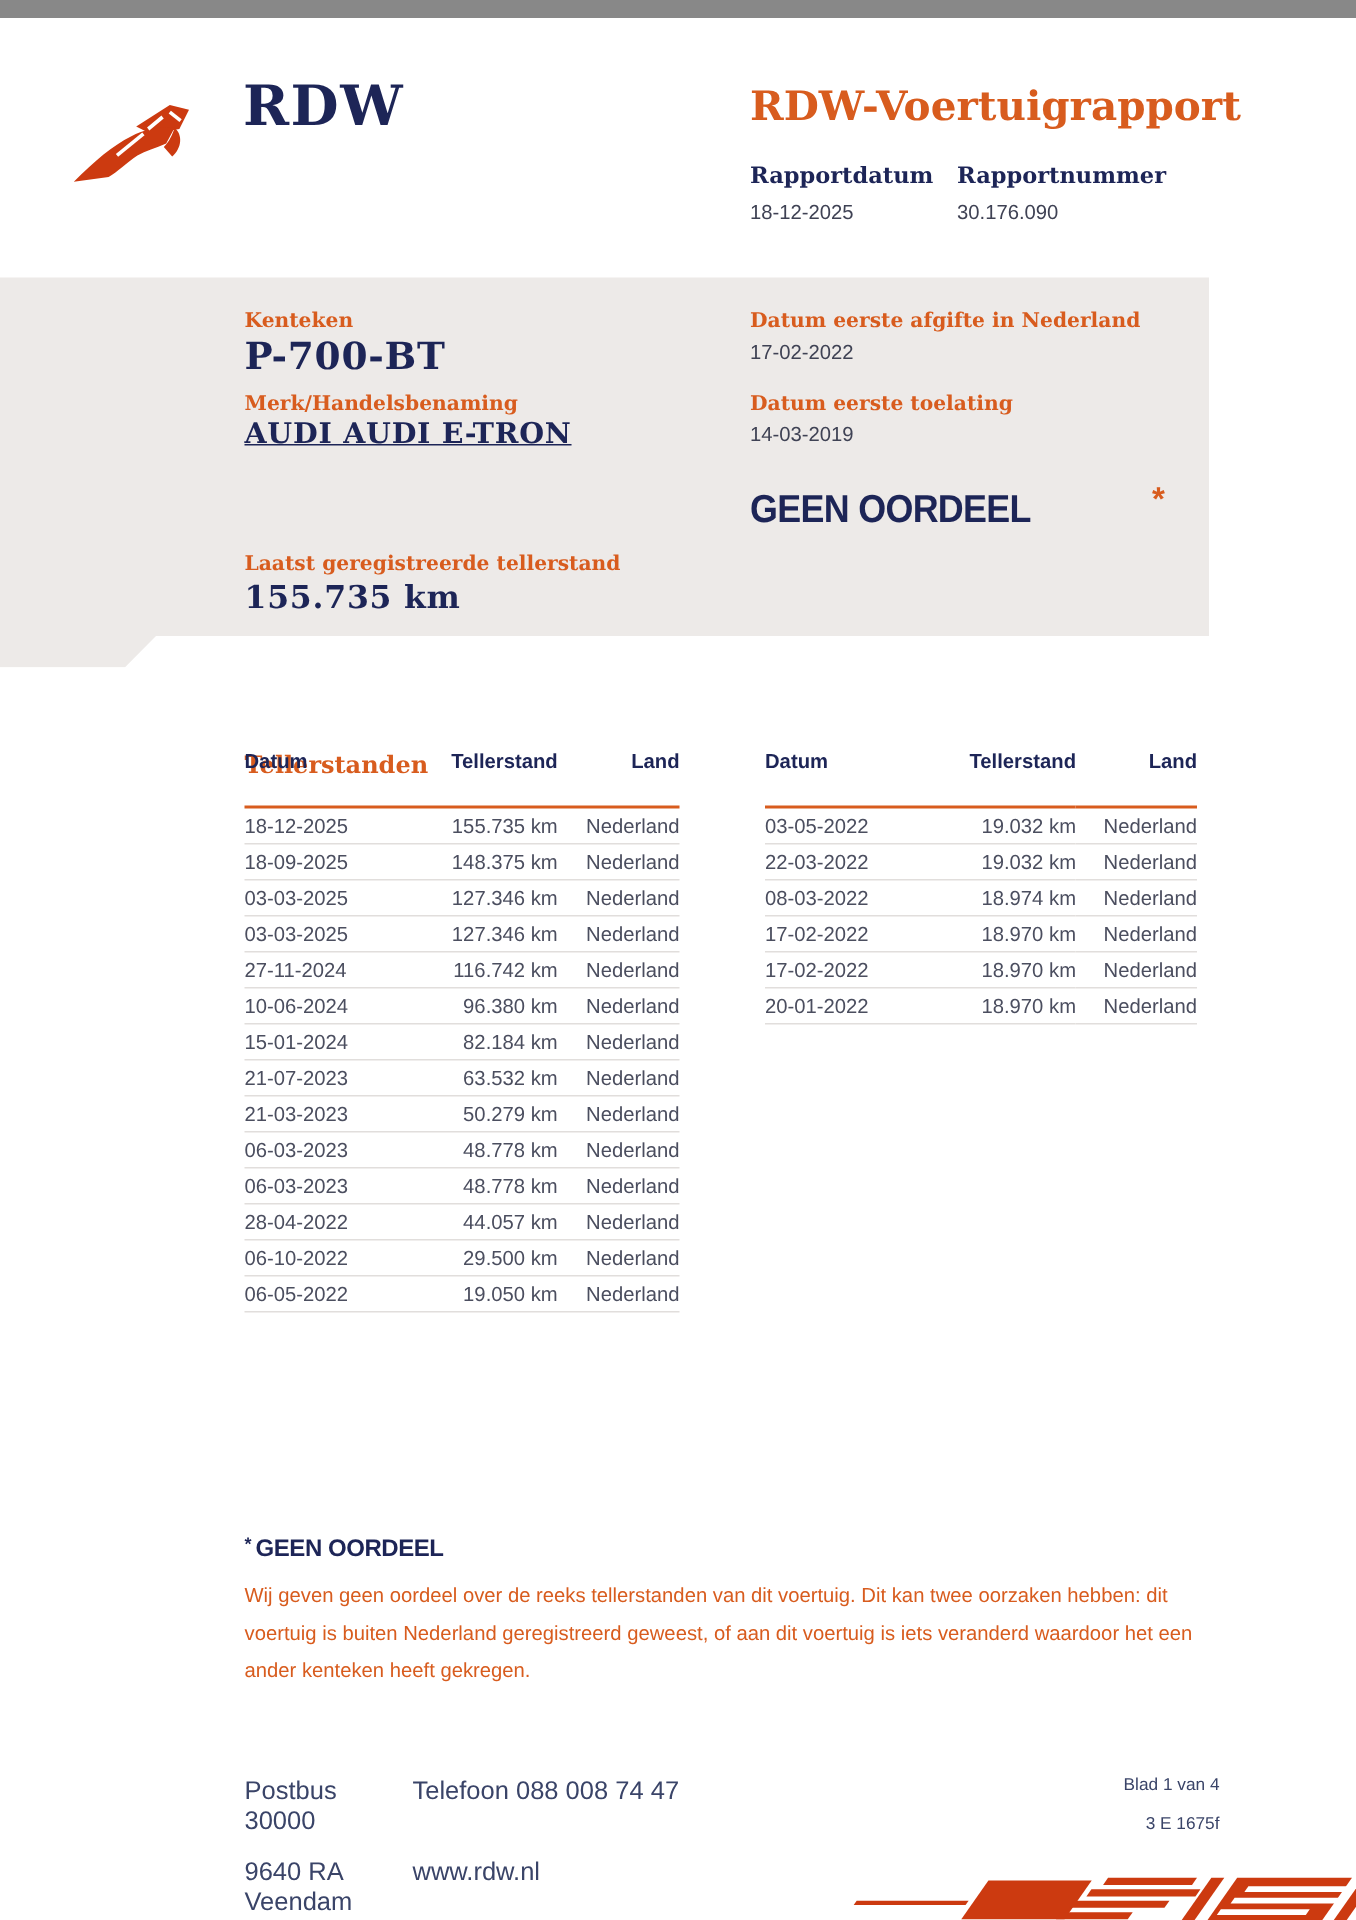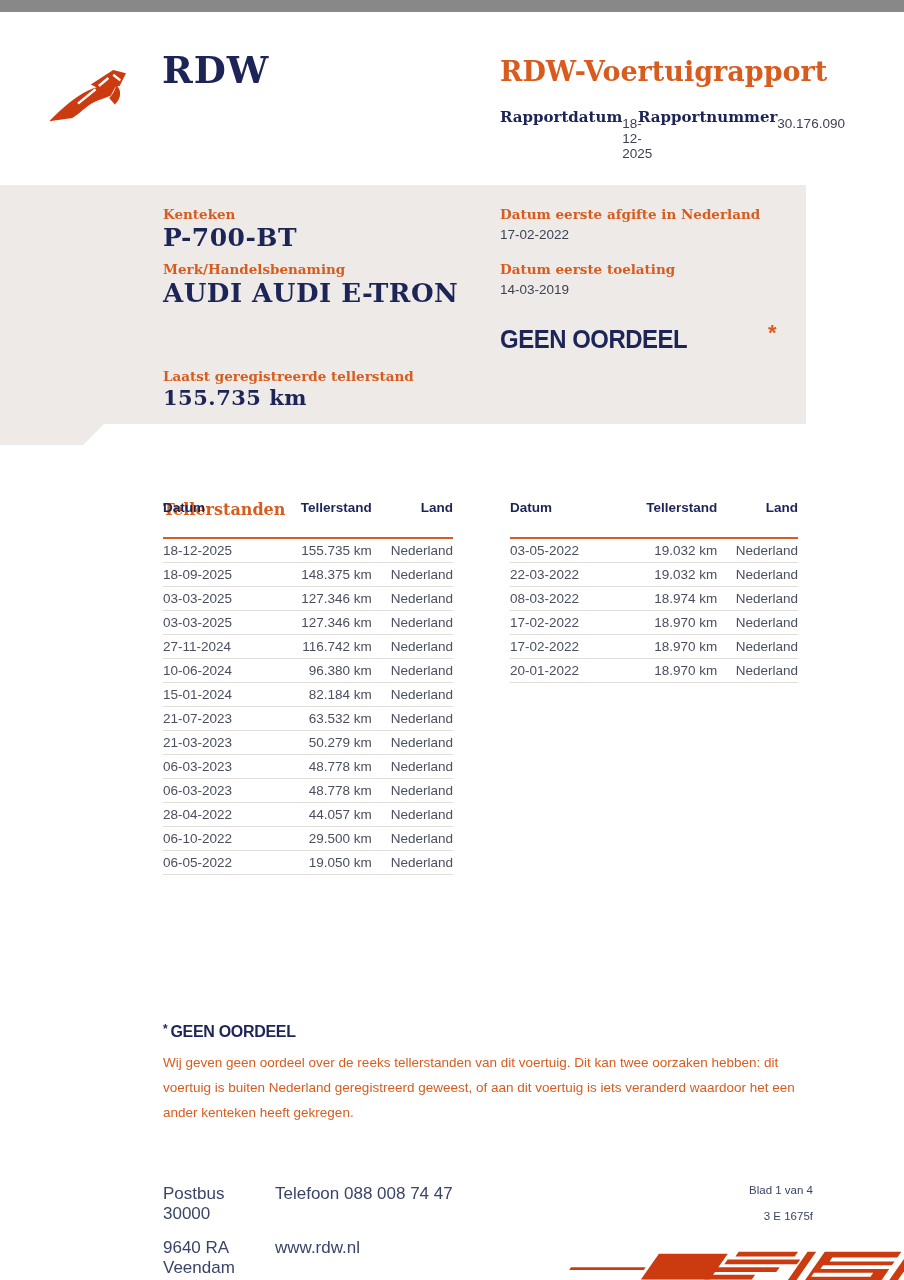--- a/index.html
+++ b/index.html
@@ -21,21 +21,21 @@
     font-family:"Liberation Sans",sans-serif;
     margin:12px auto;
   }
   .slab{font-family:"DejaVu Serif",serif;}
 
   
   .logo-mark{position:absolute;left:40px;top:50px;width:108px;height:64px;}
   .logo-text{position:absolute;left:162px;top:36px;font-size:37px;font-weight:600;color:var(--navy);letter-spacing:1px;}
   .doc-title{position:absolute;left:500px;top:44px;font-size:27px;font-weight:600;color:var(--orange);}
   .report-meta{position:absolute;left:500px;top:96px;display:flex;gap:26px;}
-  .report-meta .col{display:flex;flex-direction:row;}
+  .report-meta .col{display:flex;flex-direction:column;}
   .meta-label{font-size:15px;font-weight:700;color:var(--navy);}
   .meta-value{margin-top:8px;font-size:13.5px;color:#3F4254;font-family:"Liberation Sans",sans-serif;}
   .report-meta .col:first-child{width:112px;}
 
   
   .summary-box{position:absolute;left:0;top:173px;width:806px;height:239px;background:var(--graybox);}
   .summary-notch{position:absolute;left:0;top:412px;width:104px;height:21px;background:var(--graybox);
     clip-path:polygon(0 0,100% 0,80% 100%,0 100%);}
   .box-label{font-size:13.5px;font-weight:700;color:var(--orange);}
   .box-value-lg{font-size:25px;font-weight:600;color:var(--navy);letter-spacing:.5px;}
@@ -103,21 +103,21 @@
     </div>
   </div>
 
   <div class="summary-box"></div>
   <div class="summary-notch"></div>
 
   <div class="pos box-label slab" style="left:163px;top:194px;">Kenteken</div>
   <div class="pos box-value-lg slab" style="left:163px;top:211px;">P-700-BT</div>
 
   <div class="pos box-label slab" style="left:163px;top:249px;">Merk/Handelsbenaming</div>
-  <div class="pos box-value-lg slab" style="left:163px;top:266px;font-size:26px;">AUDI AUDI E-TRON</div>
+  <div class="pos box-value-lg slab" style="left:163px;top:266px;font-size:19px;text-decoration:underline;">AUDI AUDI E-TRON</div>
 
   <div class="pos box-label slab" style="left:500px;top:194px;text-align:center;">Datum eerste afgifte in Nederland</div>
   <div class="pos box-value-sm" style="left:500px;top:215px;">17-02-2022</div>
 
   <div class="pos box-label slab" style="left:500px;top:249px;">Datum eerste toelating</div>
   <div class="pos box-value-sm" style="left:500px;top:270px;">14-03-2019</div>
 
   <div class="verdict-big">GEEN OORDEEL</div>
   <div class="verdict-star">*</div>
 

